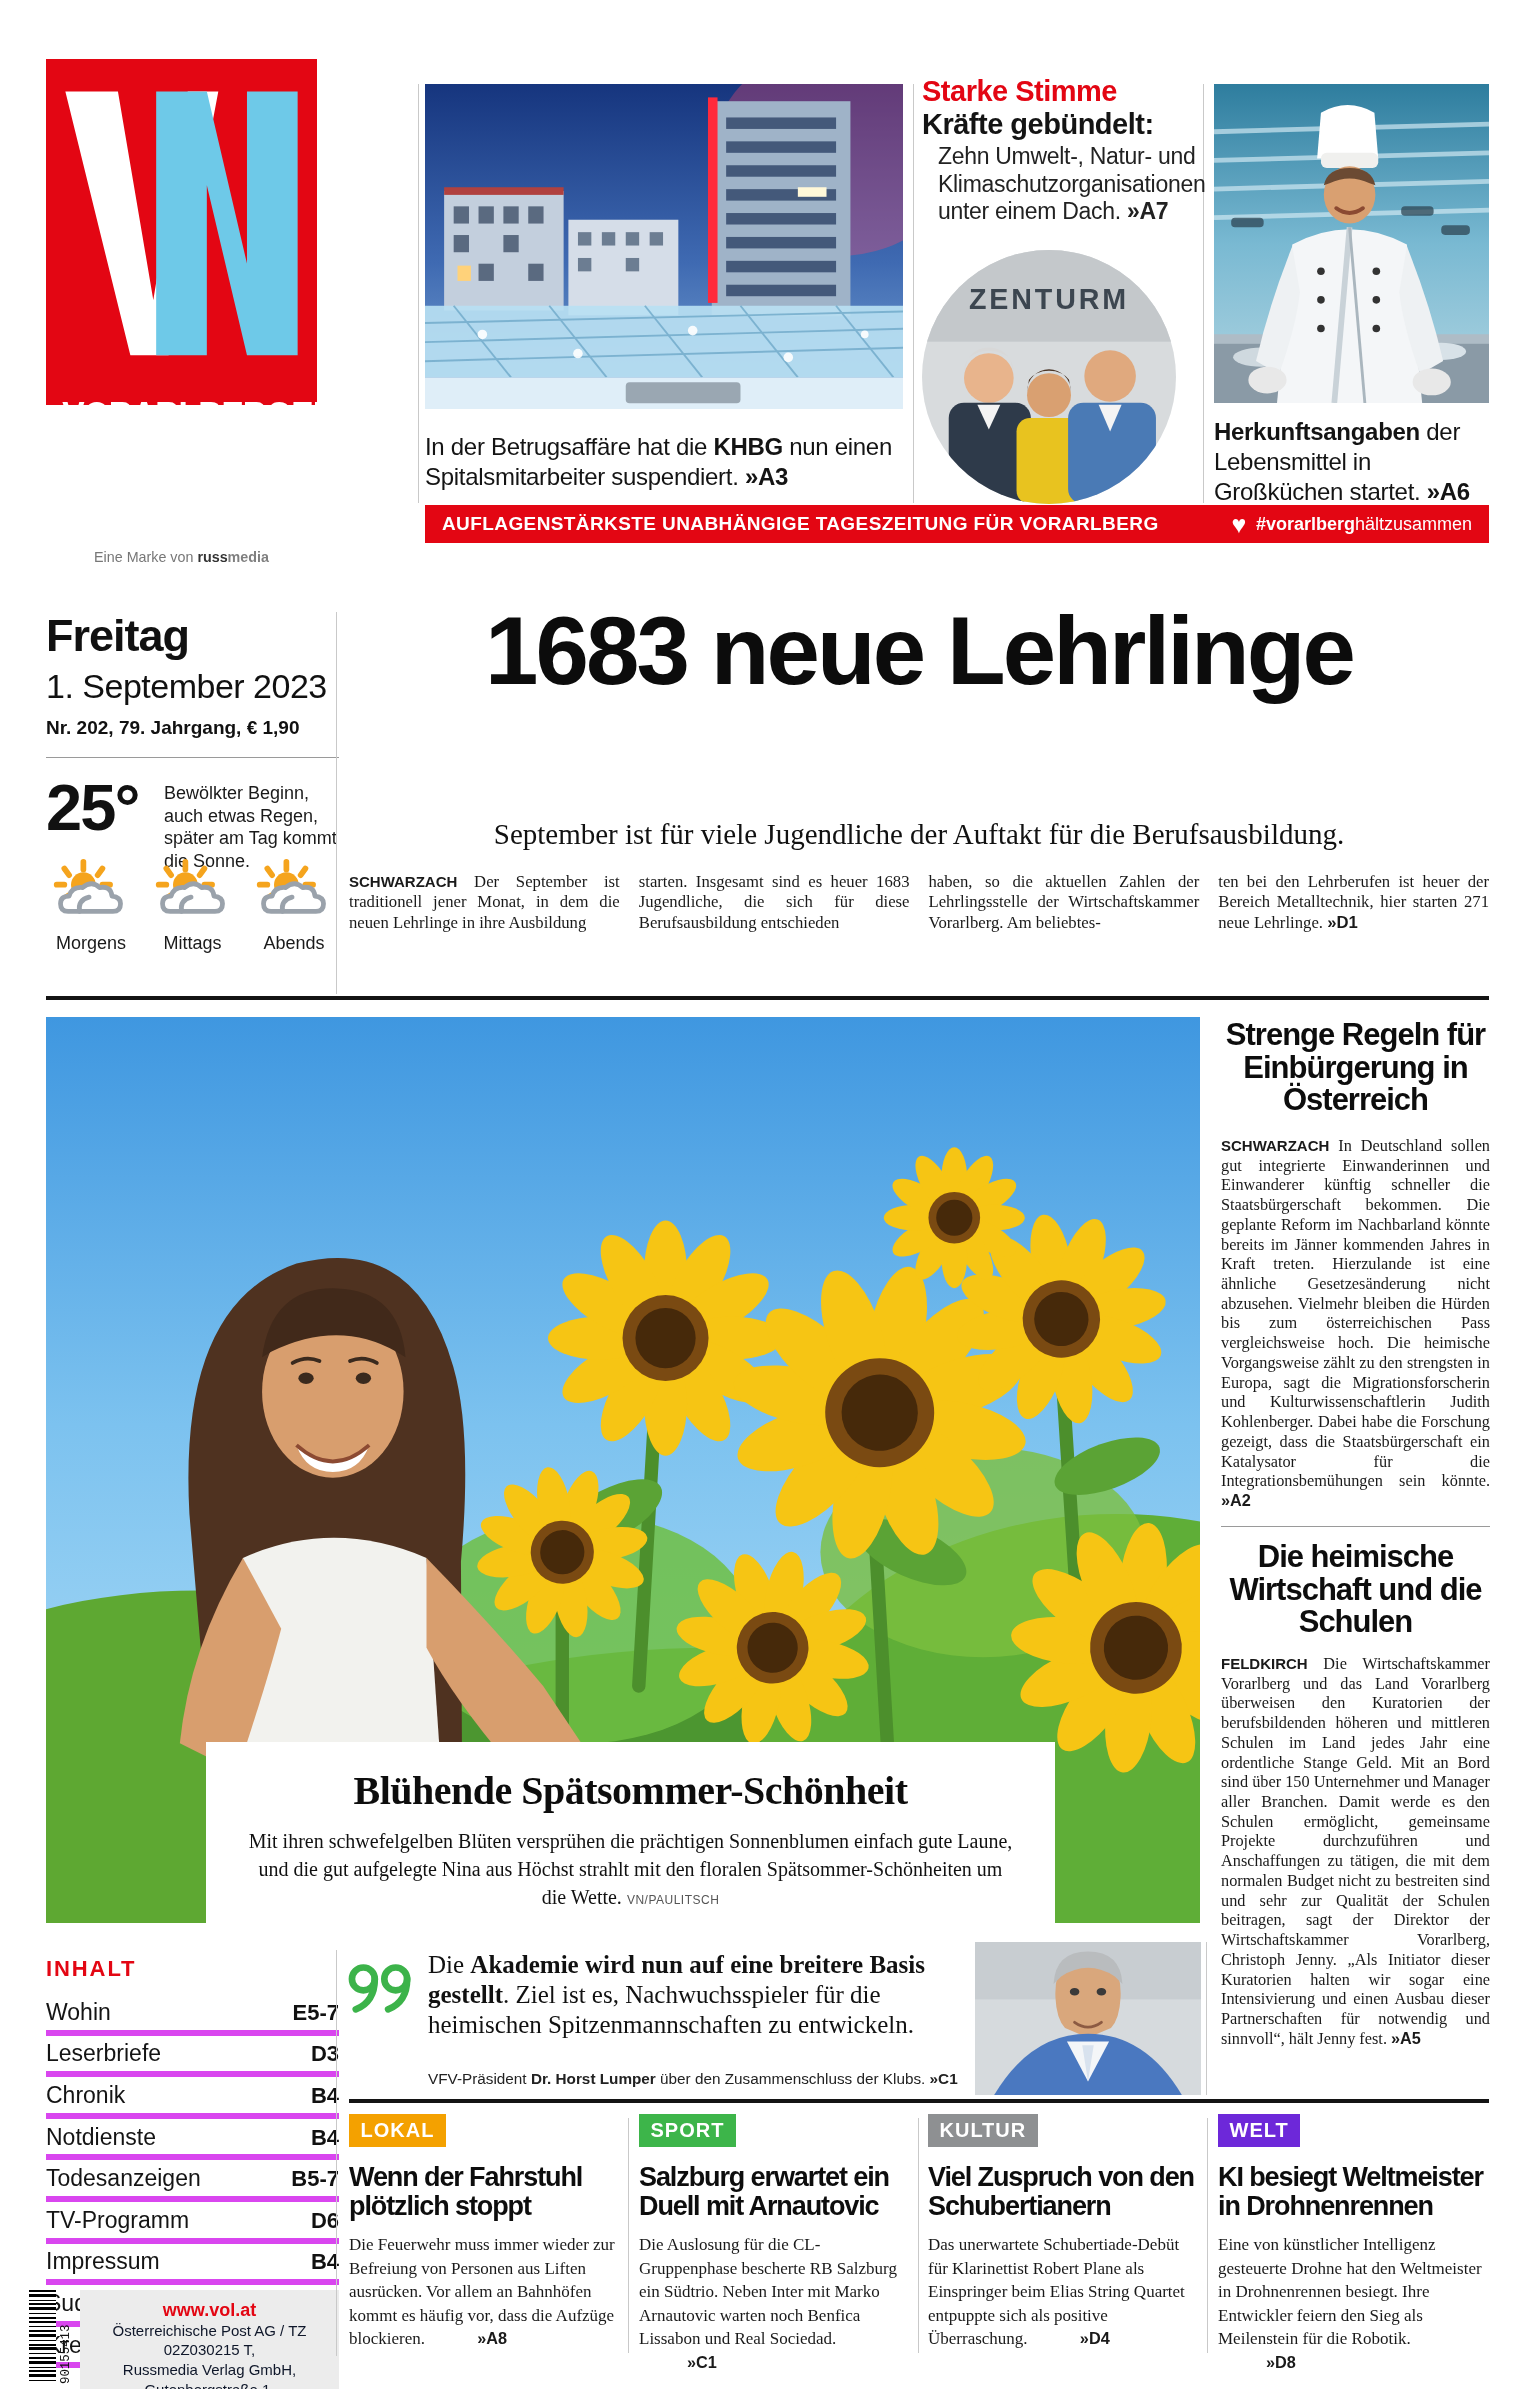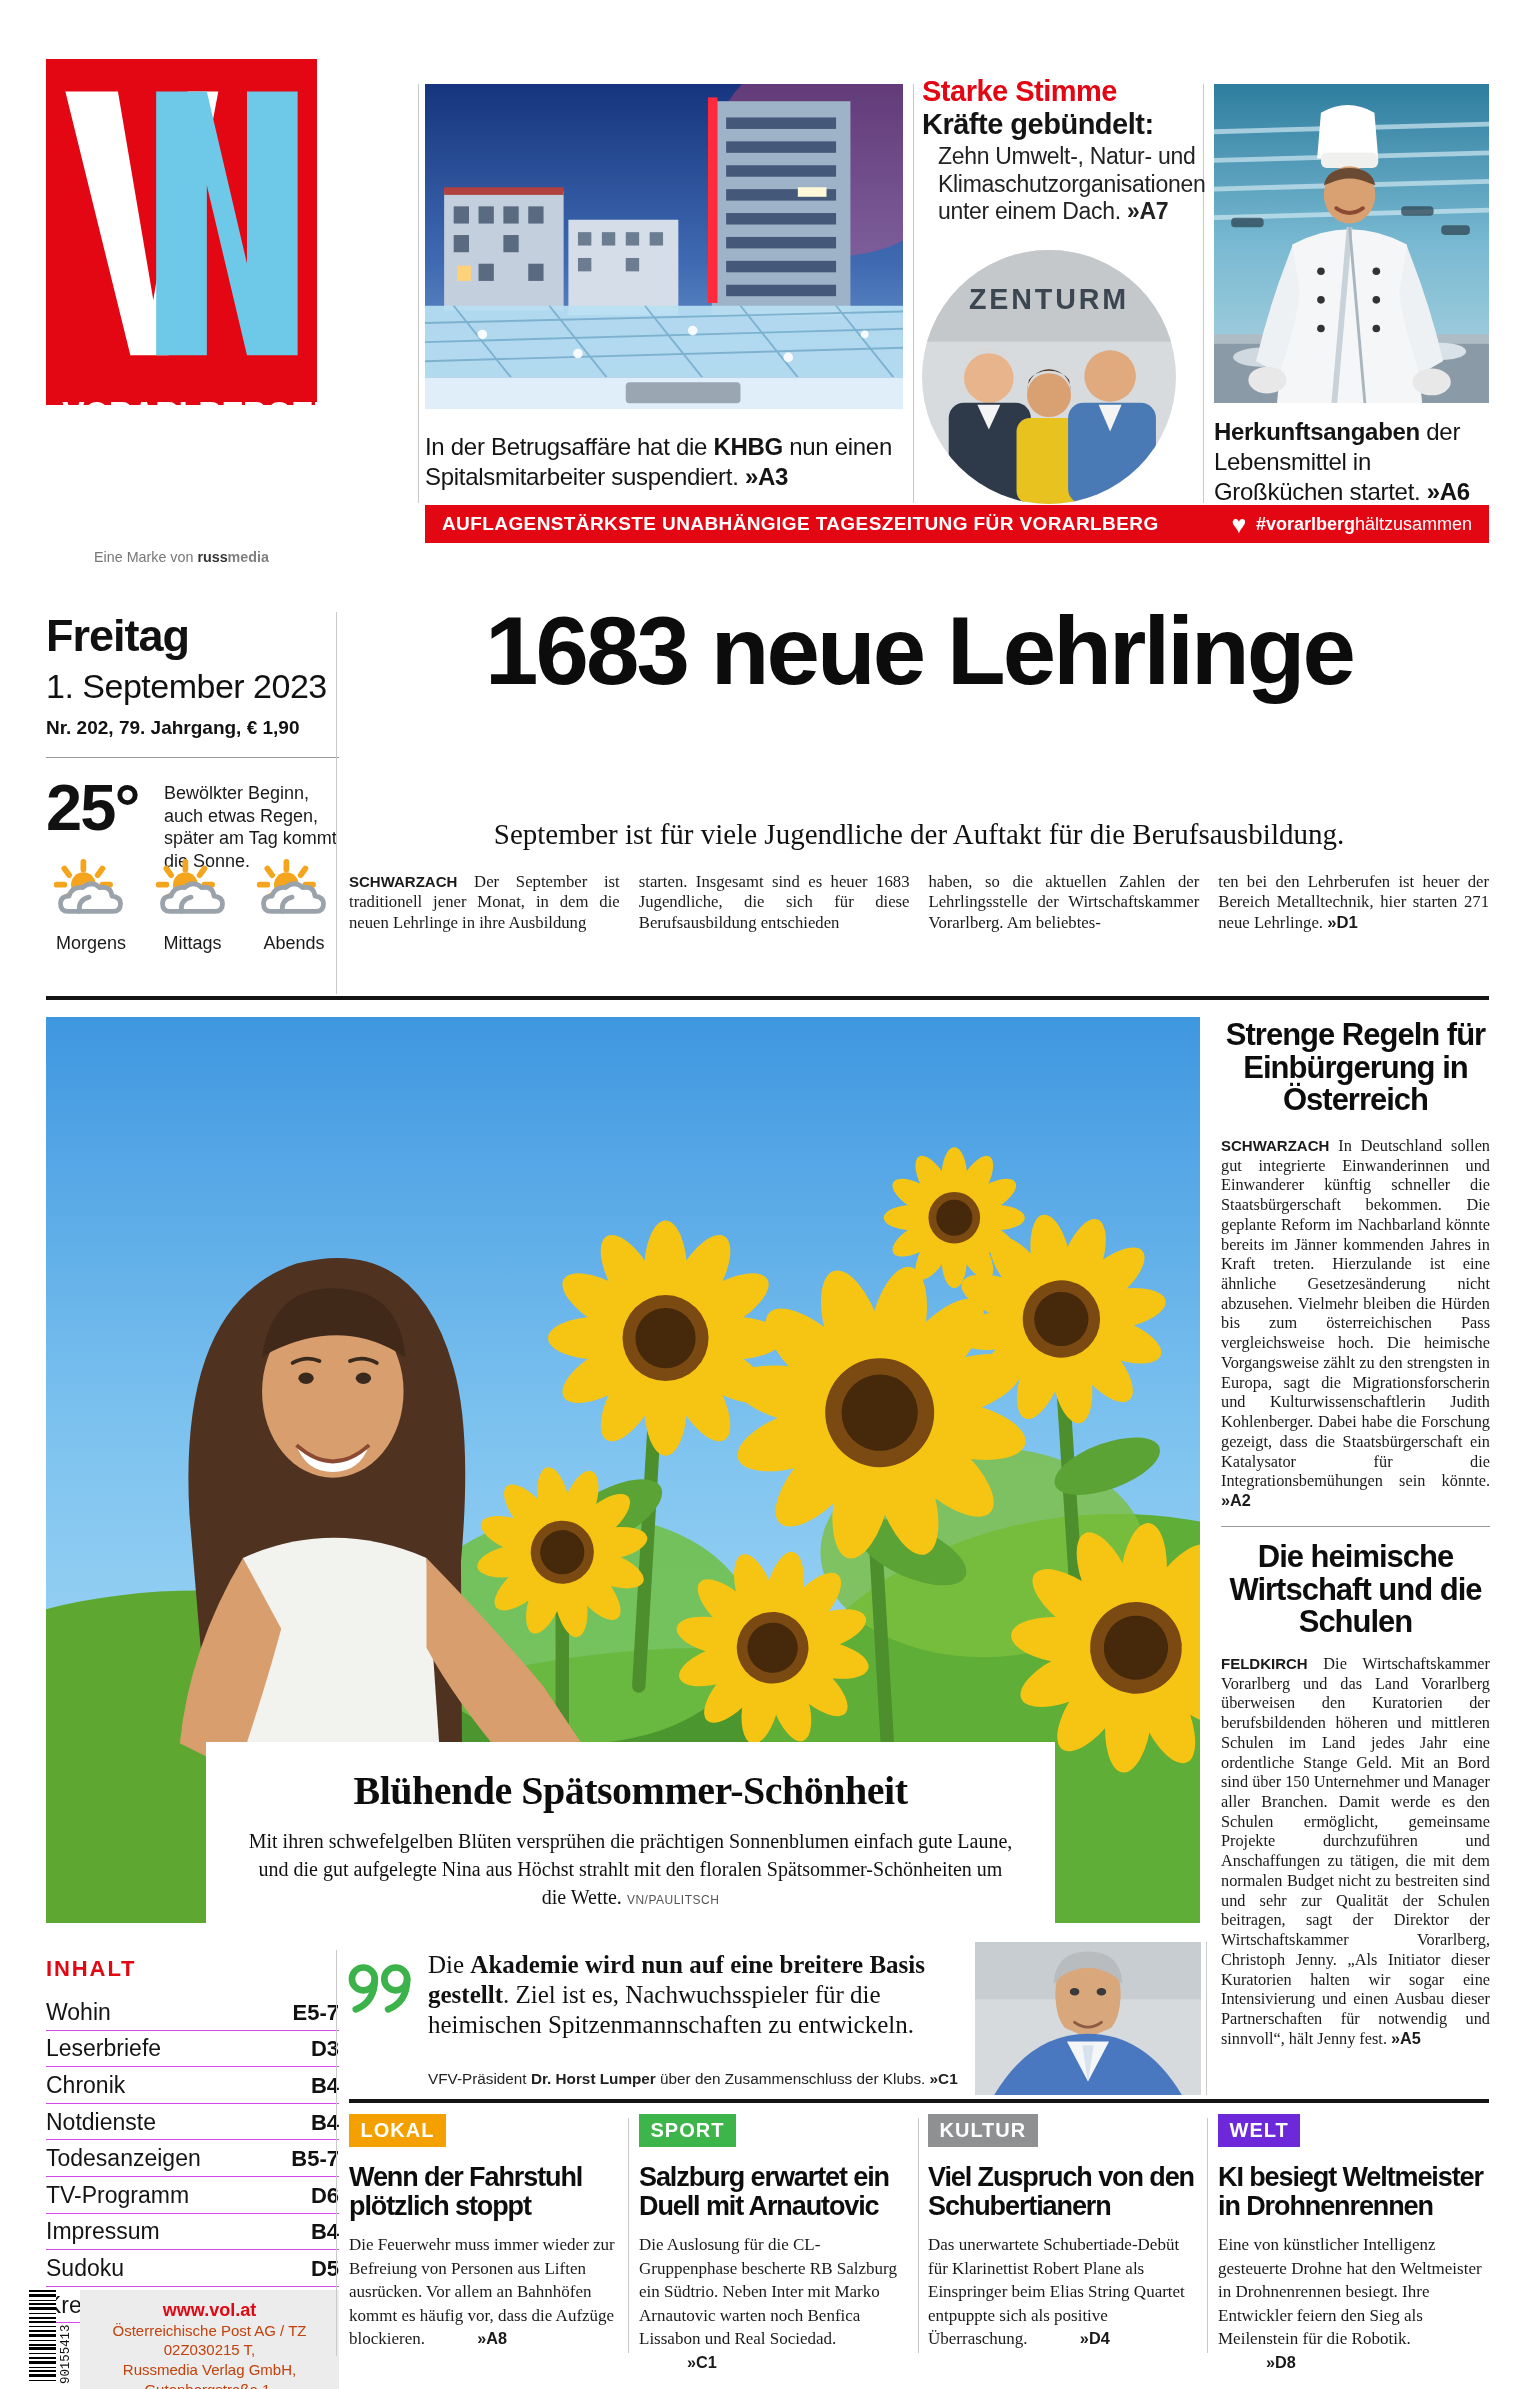--- a/index.html
+++ b/index.html
@@ -73,30 +73,30 @@
   .quote-text{left:428px;top:1950px;width:541px;font-family:"Liberation Serif",serif;
               font-size:25px;line-height:1.2;color:#111;}
   .quote-text b{font-weight:bold;}
   .quote-attrib{left:428px;top:2070px;width:541px;font-size:15.3px;color:#222;}
   .quote-photo{left:975px;top:1942px;width:226px;height:153px;overflow:hidden;}
 
   
   .inhalt-title{left:46px;top:1956px;font-size:22px;font-weight:bold;color:#e30613;letter-spacing:1.9px;}
   .inhalt{left:46px;top:1994px;width:293px;}
   .inhalt .row{display:flex;justify-content:space-between;align-items:baseline;
-               border-bottom:1px solid #d946ef;padding:4.8px 0 3.8px;}
+               border-bottom:6px solid #d946ef;padding:4.8px 0 3.8px;}
   .inhalt .row .lab{font-size:23px;color:#141414;}
   .inhalt .row .pg{font-size:22px;font-weight:bold;}
   .barcode{left:29px;top:2290px;width:46px;height:94px;display:flex;gap:2.9px;}
   .bars{width:27px;height:94px;background:repeating-linear-gradient(180deg,#000 0 1.9px,#fff 1.9px 3.8px,#000 3.8px 6.7px,#fff 6.7px 9.6px,#000 9.6px 10.5px,#fff 10.5px 13.4px);}
   .bnum{writing-mode:vertical-rl;transform:rotate(180deg);font-size:12.4px;font-family:"Liberation Mono",monospace;color:#111;}
   .postbox{left:80px;top:2290px;width:259px;background:#ececec;box-sizing:border-box;
            padding:9.6px 7.6px;text-align:center;}
   .postbox .url{color:#e30613;font-weight:bold;font-size:18px;}
-  .postbox .line{font-size:15px;color:#c2410c;line-height:1.32;}
+  .postbox .line{font-size:15px;color:#0f172a;line-height:1.32;}
 
   
   .sec{top:2114px;width:271px;}
   .badge{display:inline-block;color:#fff;font-weight:bold;font-size:20px;letter-spacing:1px;
          padding:4.8px 11.5px 5.7px;}
   .badge-0{background:#f4a100;} .badge-1{background:#3db54a;}
   .badge-2{background:#8e9092;} .badge-3{background:#6d28d9;}
   .sec-title{margin-top:15.3px;font-weight:bold;font-size:27px;line-height:1.08;letter-spacing:-1.1px;color:#0d0d0d;}
   .sec-body{margin-top:12.4px;font-family:"Liberation Serif",serif;font-size:17px;line-height:1.38;color:#1a1a1a;}
   .sec-body .ref{font-size:16.3px;margin-left:48px;}

